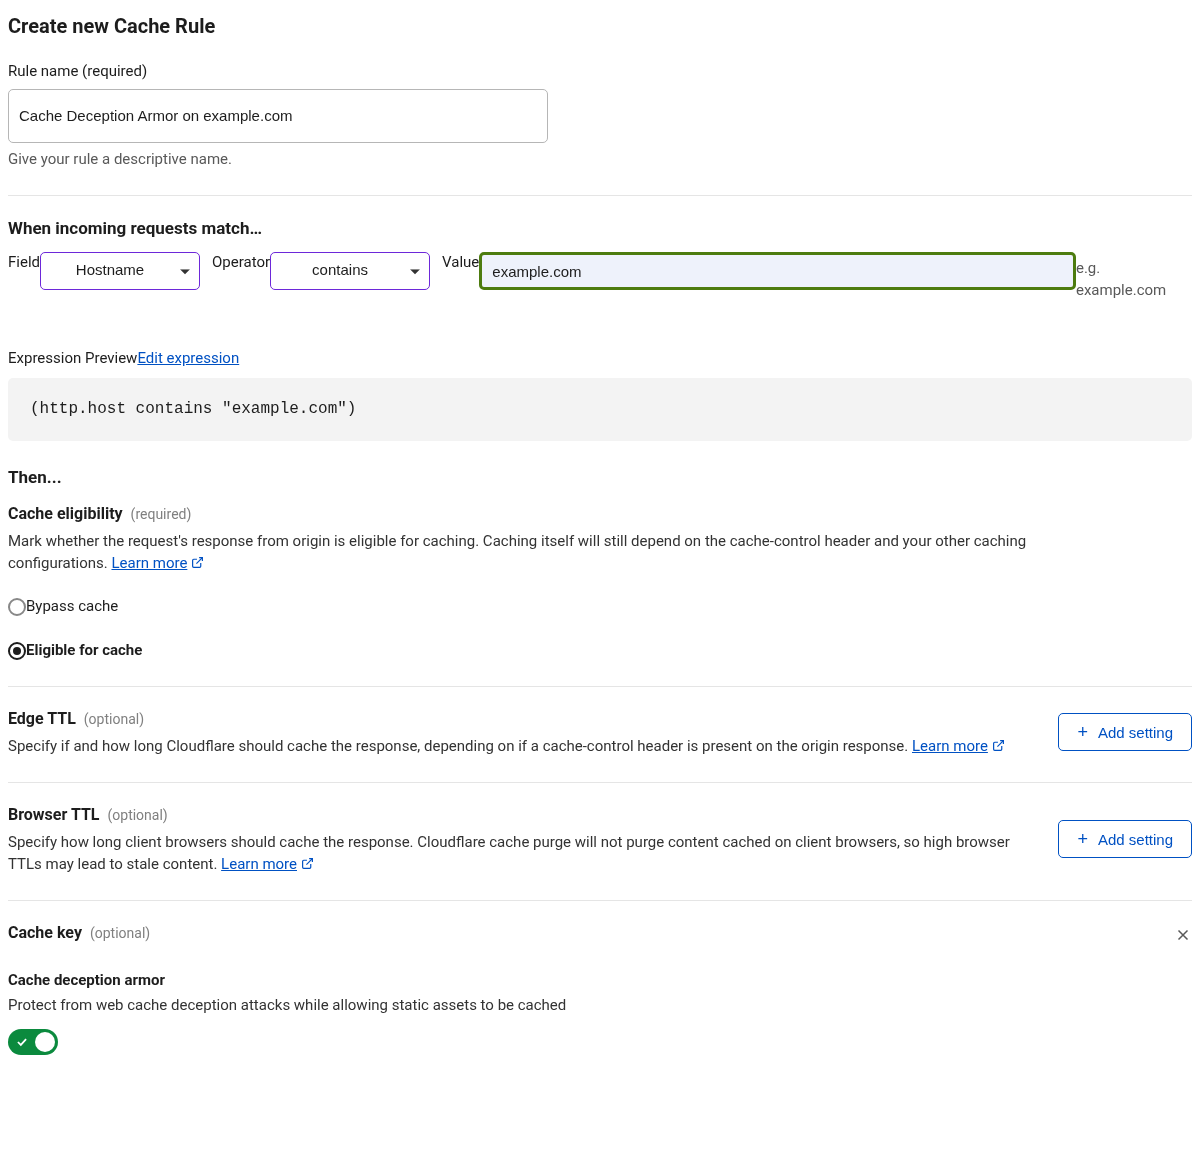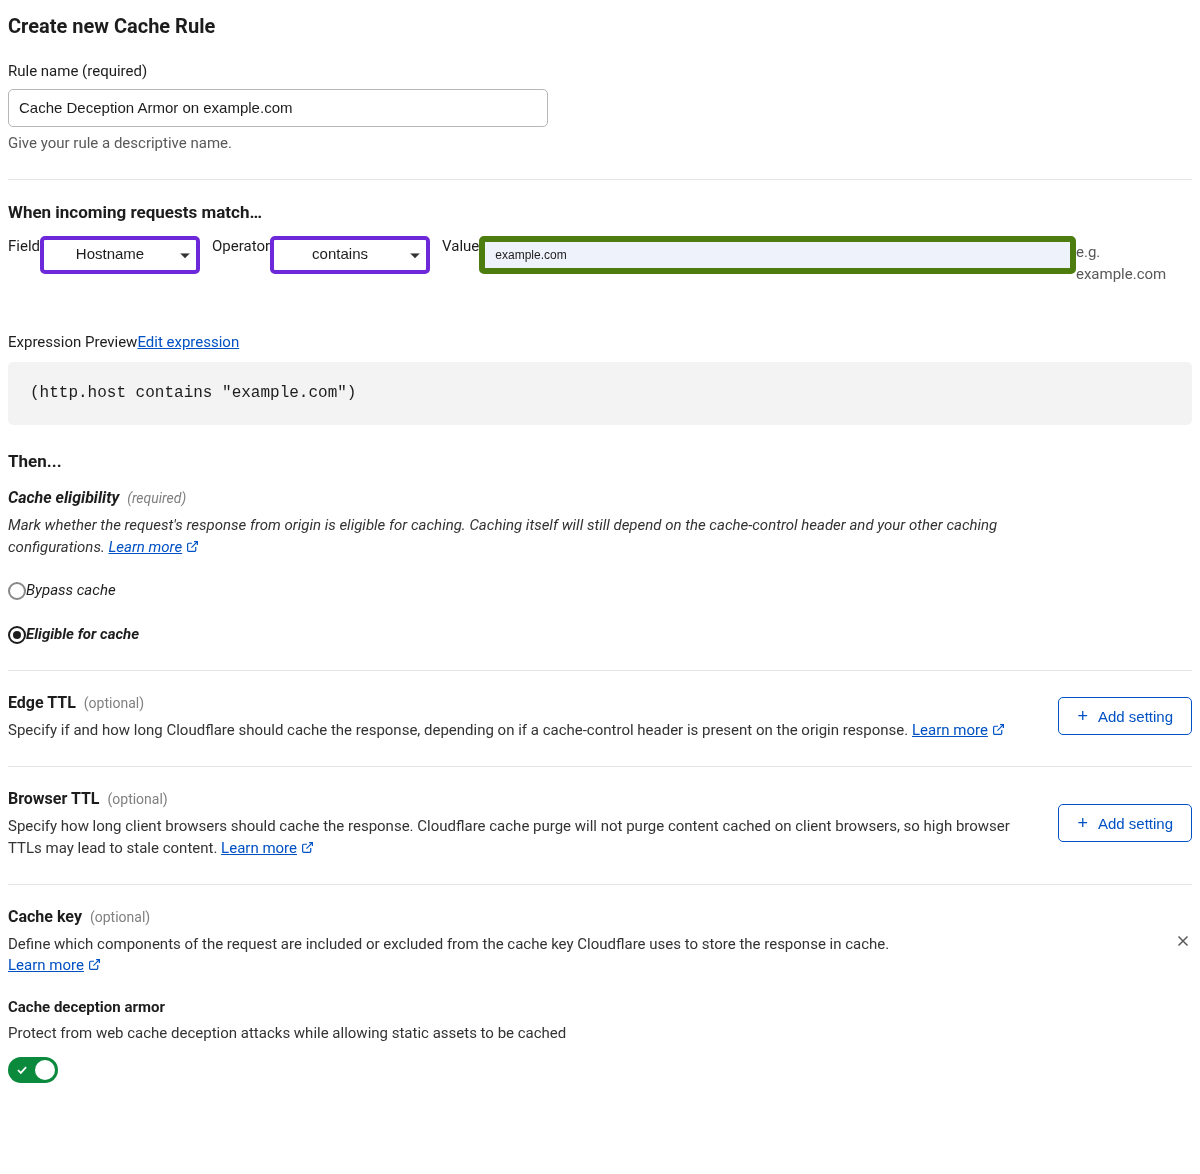--- a/index.html
+++ b/index.html
@@ -28,21 +28,21 @@
       margin-bottom: 6px;
       display: block;
     }
     .sub {
       color: #595959;
       font-size: 15px;
       margin-top: 6px;
     }
     .text-input {
       width: 540px;
-      height: 38px;
+      height: 54px;
       border: 1px solid #b6b6b6;
       border-radius: 5px;
       padding: 0 10px;
       font-size: 15px;
       color: #1d1d1d;
       background: #fff;
     }
     .divider {
       height: 1px;
       background: #e5e5e5;
@@ -55,44 +55,44 @@
       align-items: flex-start;
     }
     .col { display: flex; flex-direction: row; }
     .select-wrap {
       position: relative;
       width: 160px;
     }
     .select {
       width: 100%;
       height: 38px;
-      border: 4px solid #6d28d9;
+      border: 1px solid #6d28d9;
       border-radius: 5px;
       padding: 0 30px 4px 10px;
       font-size: 15px;
       background: #fff;
       color: #1d1d1d;
       appearance: none;
       cursor: pointer;
     }
     .caret {
       position: absolute;
       right: 10px;
       top: 50%;
       transform: translateY(-50%);
       pointer-events: none;
       color: #333;
     }
     .value-input {
       width: 620px;
       height: 38px;
-      border: 6px solid #4d7c0f;
+      border: 3px solid #4d7c0f;
       border-radius: 5px;
       padding: 0 10px;
-      font-size: 12px;
+      font-size: 15px;
       background: #eef2fb;
       color: #1d1d1d;
     }
     .btn-gray {
       height: 36px;
       padding: 8px 16px;
       border: none;
       border-radius: 5px;
       background: #e8e8e8;
       color: #1d1d1d;
@@ -225,21 +225,21 @@
       height: 20px;
       border-radius: 50%;
       background: #fff;
     }
     .toggle-check {
       position: absolute;
       left: 7px;
       top: 5px;
       color: #fff;
     }
-    .section-margin { margin-top: 6px; font-style: italic; }
+    .section-margin { margin-top: 6px; }
   </style>
 </head>
 <body>
 
 
 
 
 <h1>Create new Cache Rule</h1>
 
 
@@ -373,27 +373,20 @@
 
 <hr class="divider">
 
 
 <div class="setting-row">
   <div style="flex:1;">
     <div class="section-head">
       <h3>Cache key</h3>
       <span class="tag-opt">(optional)</span>
     </div>
-    <div class="desc">
-      <span>Define which components of the request are included or excluded from the cache key Cloudflare uses to store the response in cache. </span><br><a class="link"><span>Learn more</span><span class="ext-icon"><svg viewBox="0 0 24 24" width="13" height="13" fill="none" stroke="#0051c3" stroke-width="2.2">
-              <path d="M18 13v6a2 2 0 0 1-2 2H5a2 2 0 0 1-2-2V8a2 2 0 0 1 2-2h6"></path>
-              <path d="M15 3h6v6"></path>
-              <path d="M10 14L21 3"></path>
-            </svg></span></a>
-    </div>
   </div>
   <span class="close-x">
     <svg viewBox="0 0 24 24" width="18" height="18" stroke="currentColor" stroke-width="2" fill="none">
         <path d="M6 6 L18 18 M18 6 L6 18"></path>
       </svg>
   </span>
 </div>
 
 <div class="sub-head">Cache deception armor</div>
 <div class="desc">Protect from web cache deception attacks while allowing static assets to be cached</div>

